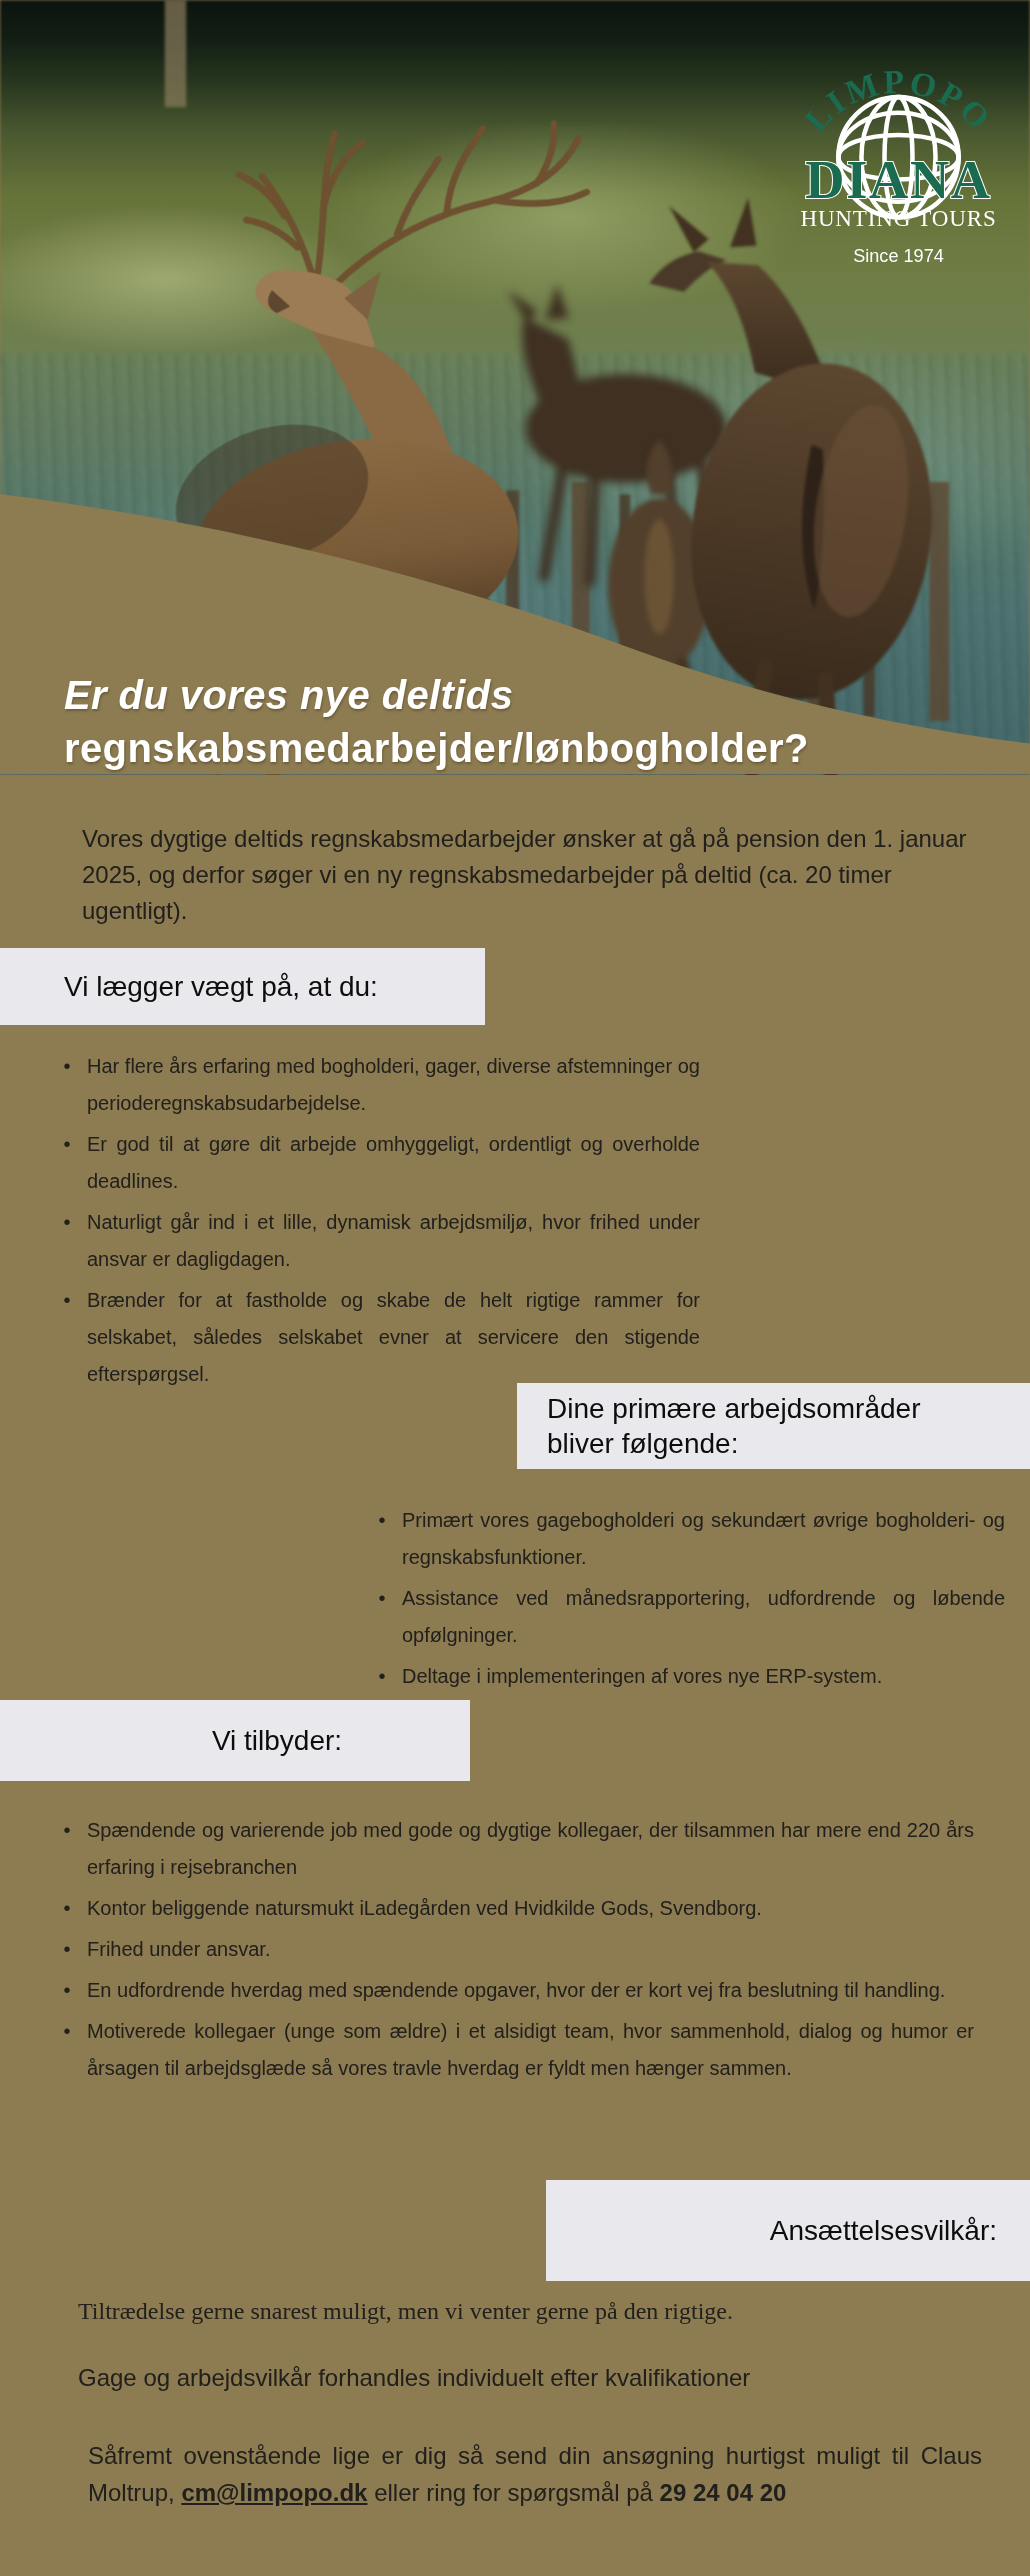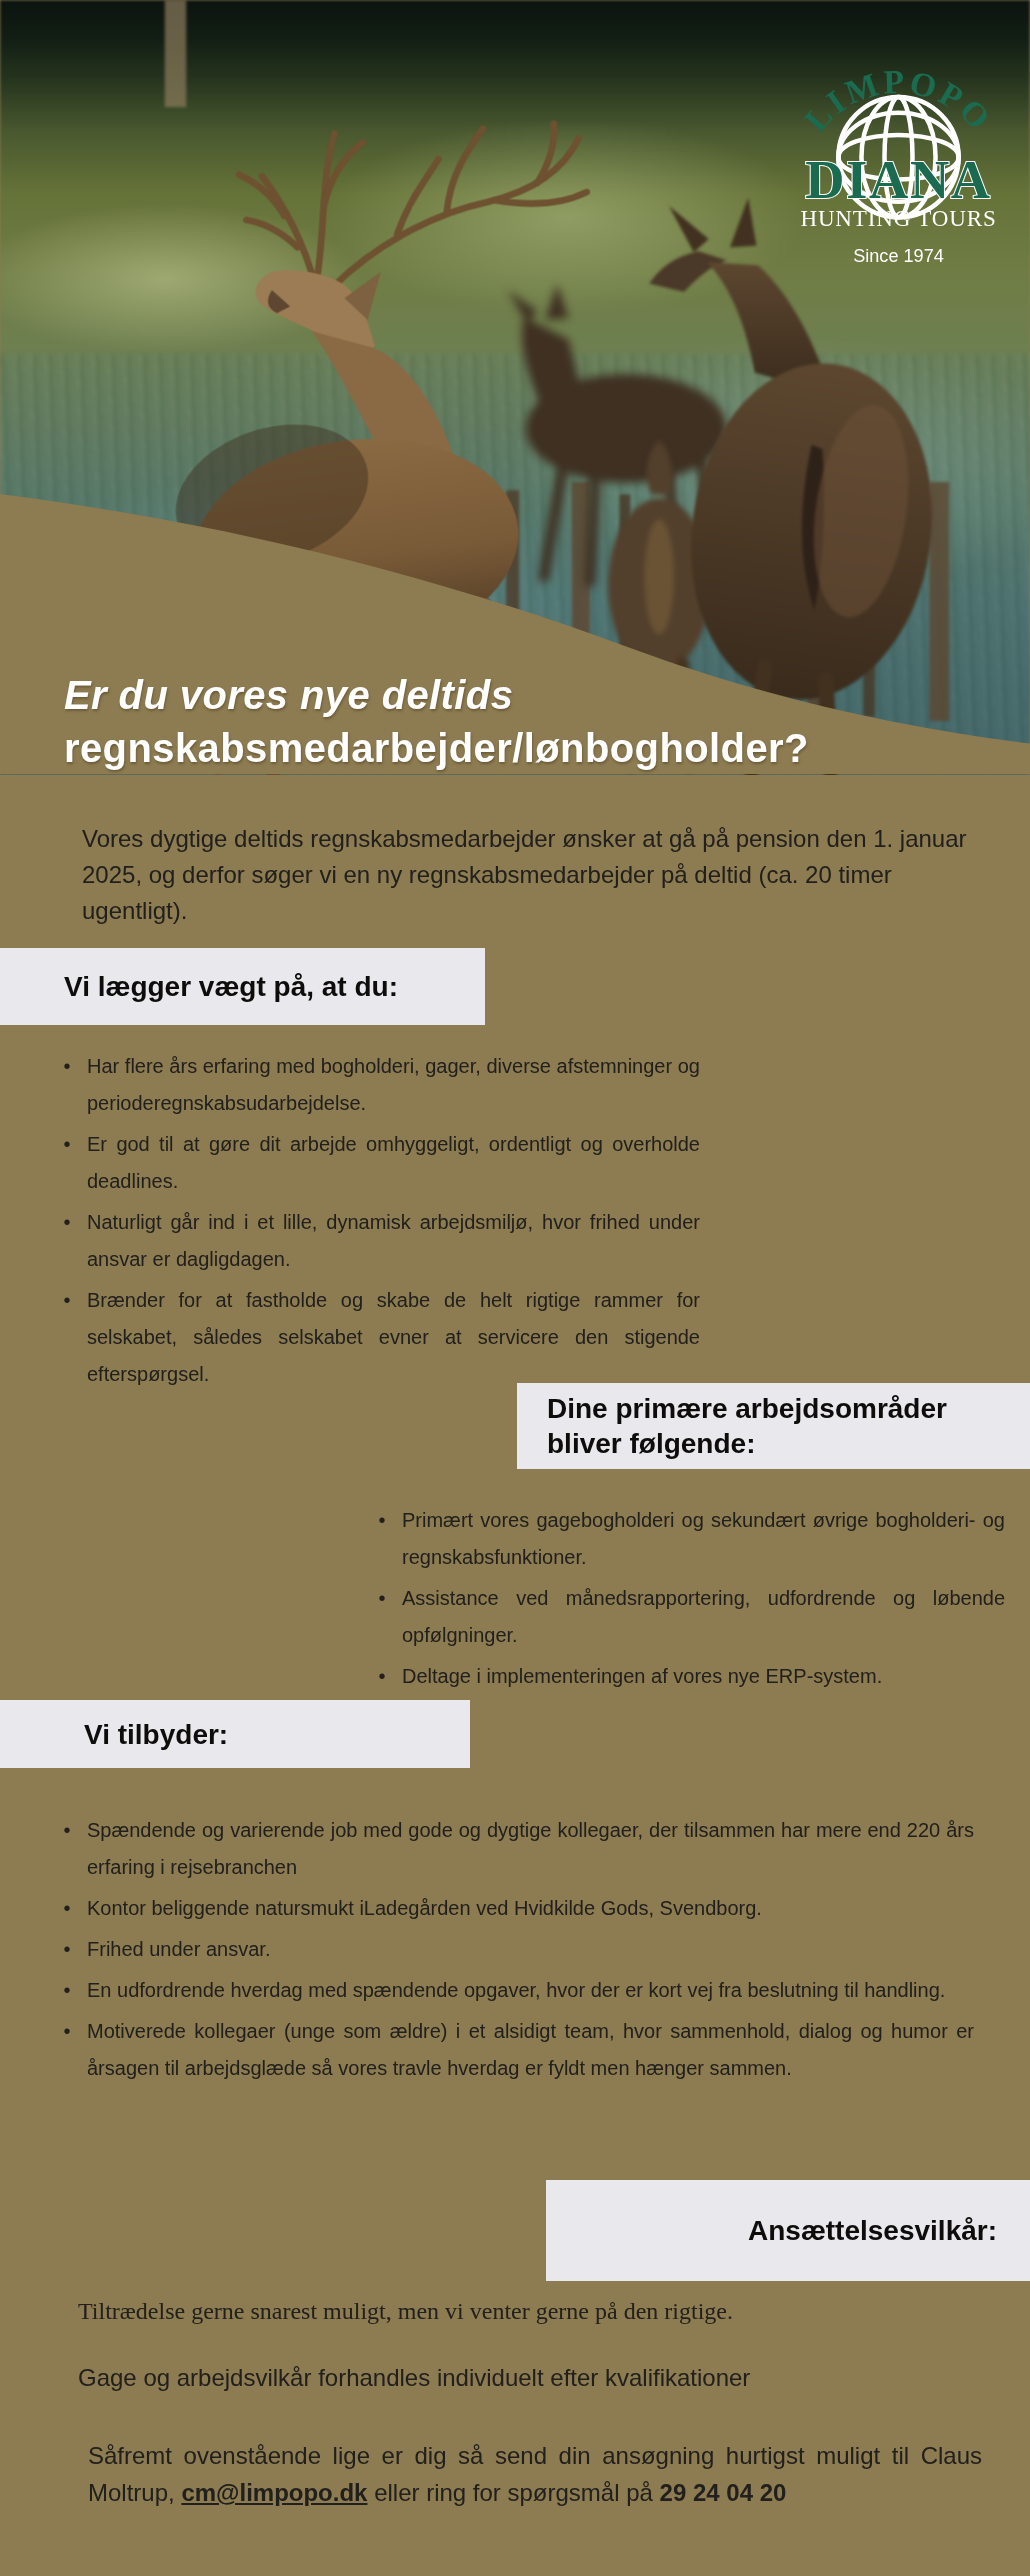--- a/index.html
+++ b/index.html
@@ -48,25 +48,25 @@
     text-shadow:0.8px 1.6px 2.5px rgba(45,38,15,.35);
   }
   
   .intro{
     position:absolute;left:70px;top:809px;width:911px;
     font-size:24px;line-height:36px;color:var(--ink);
   }
   
   .band{
     position:absolute;background:var(--band);display:flex;align-items:center;
-    font-weight:bold;color:#0e0d0b;font-size:28px;line-height:35px;
+    font-weight:normal;color:#0e0d0b;font-size:28px;line-height:35px;
   }
   .band-emphasis{left:0;top:948px;width:485px;height:77px;padding-left:64px;box-sizing:border-box;}
   .band-tasks{left:517px;top:1383px;width:514px;height:86px;padding-left:30px;box-sizing:border-box;}
-  .band-offer{left:0;top:1700px;width:470px;height:68px;padding-left:84px;box-sizing:border-box;}
+  .band-offer{left:0;top:1700px;width:470px;height:81px;padding-left:84px;box-sizing:border-box;justify-content:center;}
   .band-terms{left:546px;top:2180px;width:485px;height:101px;justify-content:flex-end;padding-right:34px;box-sizing:border-box;}
   
   ul.bullets{margin:8px;padding:0;list-style:none;font-size:20px;line-height:37px;text-align:justify;}
   ul.bullets li{position:relative;padding-left:30px;margin:0 0 4.1px 0;}
   ul.bullets li::before{content:"\2022";position:absolute;left:6.6px;top:0;}
   .list-emphasis{position:absolute;left:49px;top:1040px;width:643px;}
   .list-tasks{position:absolute;left:364px;top:1494px;width:633px;}
   .list-offer{position:absolute;left:49px;top:1804px;width:917px;}
   
   .para{position:absolute;font-size:24px;line-height:37px;color:var(--ink);}

